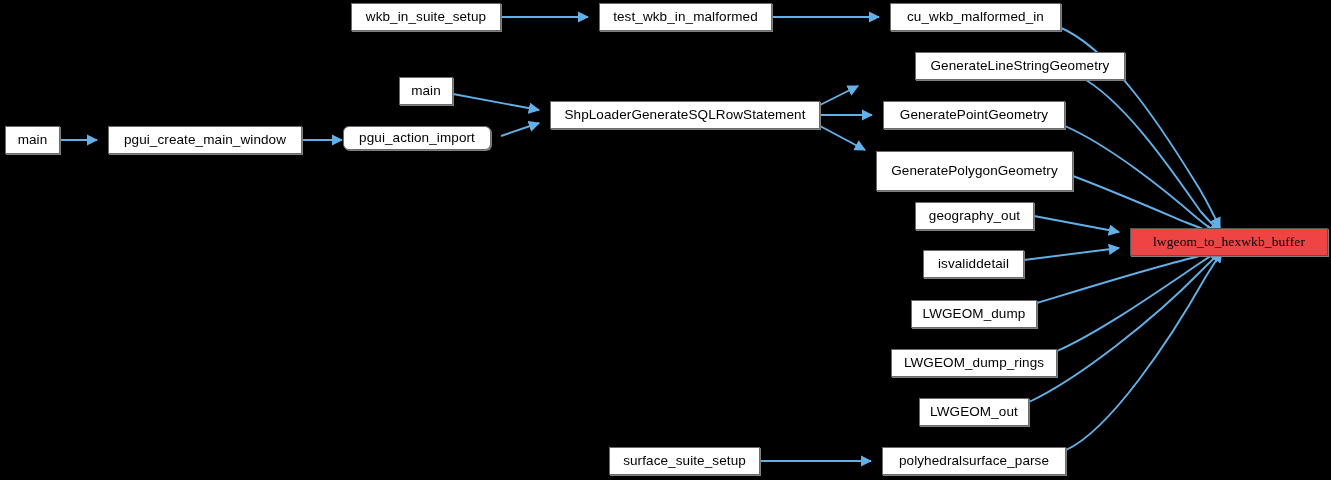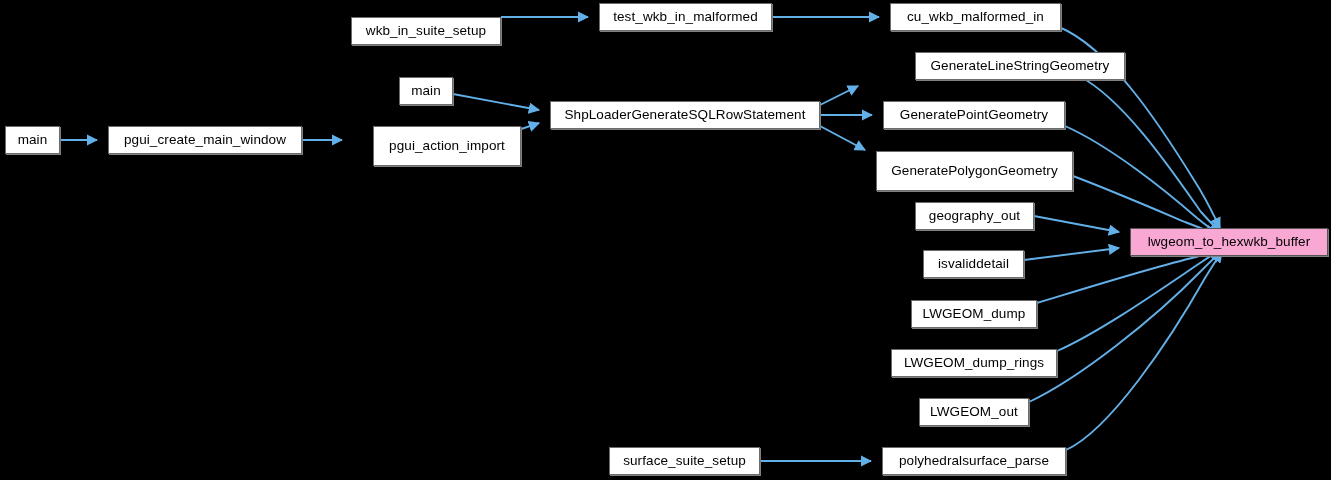--- a/index.html
+++ b/index.html
@@ -31,22 +31,23 @@
     border: 1px solid #6b6b6b;
     background: #ffffff;
     color: #000000;
     font-size: 13.5px;
     line-height: 1;
     white-space: nowrap;
     box-shadow: 1px 1px 0 0 #808080;
     letter-spacing: 0.1px;
   }
   .node.highlight {
-    background: #f9a8d4;
+    background: #ef4444;
     border-color: #555555;
+    font-family: Liberation Serif, serif;
   }
   .node-label {
     pointer-events: none;
   }
 </style>
 </head>
 <body>
 
 <div id="graph-root">
 
@@ -74,21 +75,21 @@
         <path d="M 1024,260 L 1119,248" fill="none" stroke="#63b0e8" stroke-width="1.9" marker-end="url(#arrow)"></path>
         <path d="M 1037,303 C 1080,290 1150,268 1196,257 1206,254 1214,252 1220,251" fill="none" stroke="#63b0e8" stroke-width="1.9" marker-end="url(#arrow)"></path>
         <path d="M 1057,351 C 1100,332 1160,290 1200,263 1209,257 1215,253 1220,251" fill="none" stroke="#63b0e8" stroke-width="1.9" marker-end="url(#arrow)"></path>
         <path d="M 1029,402 C 1080,378 1155,318 1200,272 1209,263 1216,256 1221,252" fill="none" stroke="#63b0e8" stroke-width="1.9" marker-end="url(#arrow)"></path>
         <path d="M 760,461 L 871,461" fill="none" stroke="#63b0e8" stroke-width="1.9" marker-end="url(#arrow)"></path>
         <path d="M 1066,450 C 1110,430 1170,340 1205,278 1213,265 1219,256 1222,252" fill="none" stroke="#63b0e8" stroke-width="1.9" marker-end="url(#arrow)"></path>
       </g>
   </svg>
 
   <div id="nodes-layer">
-      <div class="node" style="left: 351px; top: 17px; width: 150px; height: 28px;">
+      <div class="node" style="left: 351px; top: 3px; width: 150px; height: 28px;">
         <span class="node-label">wkb_in_suite_setup</span>
       </div>
       <div class="node" style="left: 599px; top: 3px; width: 173px; height: 28px;">
         <span class="node-label">test_wkb_in_malformed</span>
       </div>
       <div class="node" style="left: 890px; top: 3px; width: 171px; height: 28px; text-align: center;">
         <span class="node-label">cu_wkb_malformed_in</span>
       </div>
       <div class="node" style="left: 915px; top: 52px; width: 210px; height: 28px;">
         <span class="node-label">GenerateLineStringGeometry</span>
@@ -101,21 +102,21 @@
       </div>
       <div class="node" style="left: 883px; top: 101px; width: 182px; height: 28px;">
         <span class="node-label">GeneratePointGeometry</span>
       </div>
       <div class="node" style="left: 5px; top: 126px; width: 55px; height: 28px;">
         <span class="node-label">main</span>
       </div>
       <div class="node" style="left: 108px; top: 126px; width: 194px; height: 28px; justify-content: center;">
         <span class="node-label">pgui_create_main_window</span>
       </div>
-      <div class="node" style="left: 373px; top: 126px; width: 148px; height: 40px;">
+      <div class="node" style="left: 343px; top: 126px; width: 148px; height: 24px; border-radius: 6px;">
         <span class="node-label">pgui_action_import</span>
       </div>
       <div class="node" style="left: 876px; top: 151px; width: 197px; height: 40px;">
         <span class="node-label">GeneratePolygonGeometry</span>
       </div>
       <div class="node" style="left: 915px; top: 202px; width: 119px; height: 28px;">
         <span class="node-label">geography_out</span>
       </div>
       <div class="node highlight" style="left: 1130px; top: 228px; width: 198px; height: 28px;">
         <span class="node-label">lwgeom_to_hexwkb_buffer</span>

